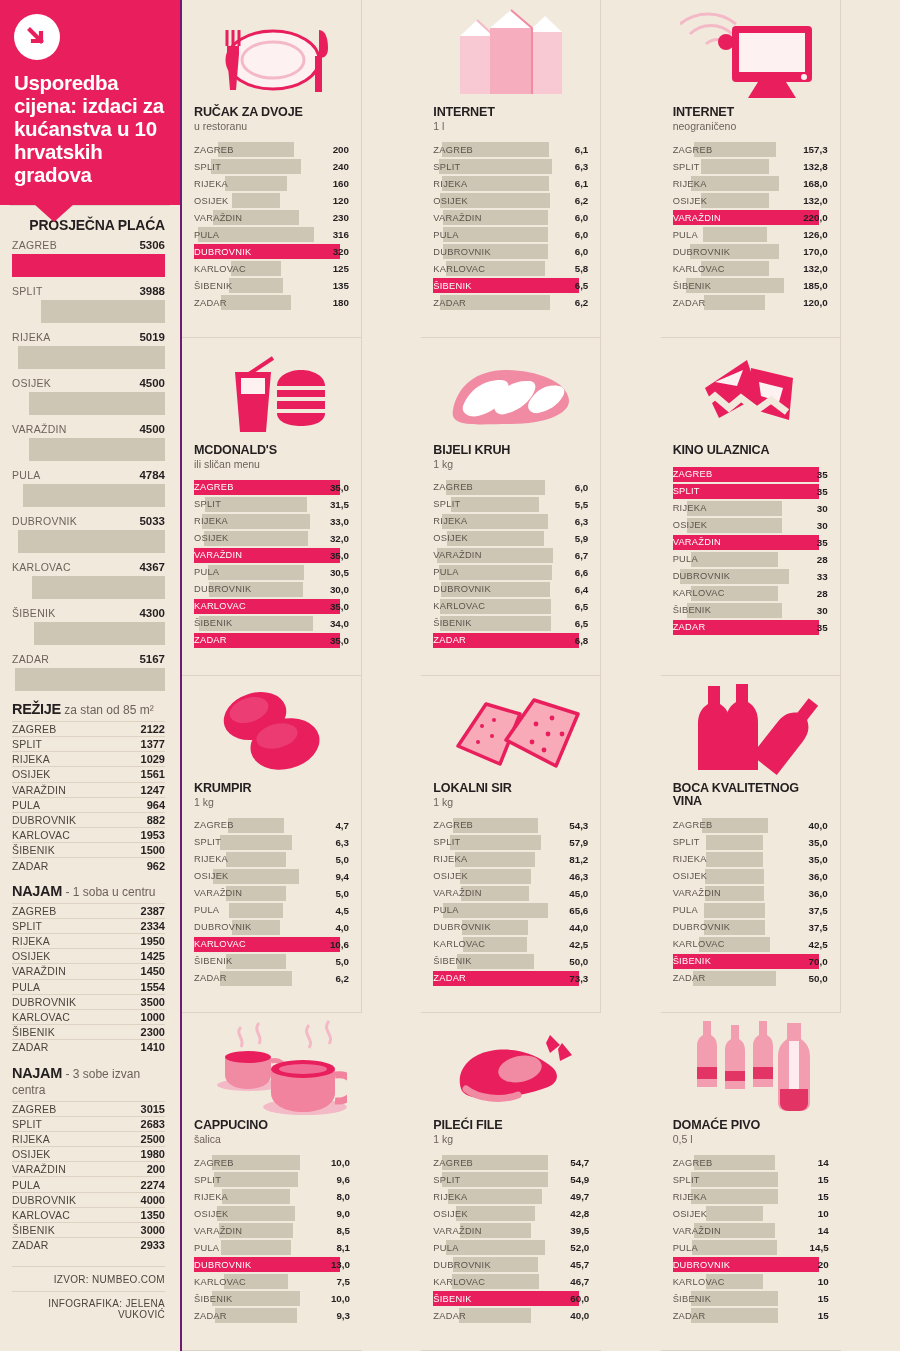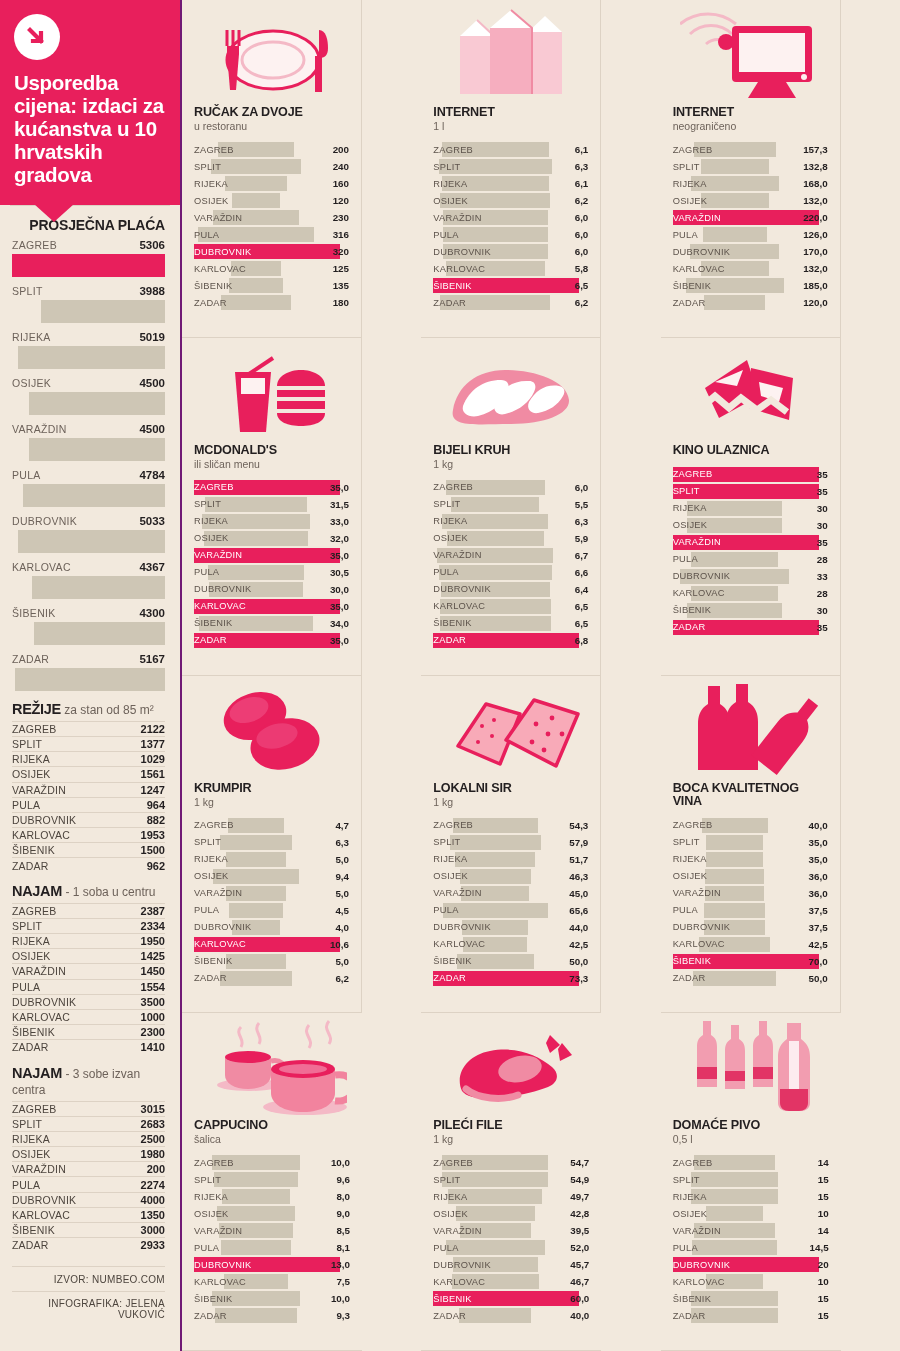--- a/index.html
+++ b/index.html
@@ -761,21 +761,21 @@
             <span class="r-val">54,3</span>
           </div>
           <div class="row">
             <div class="bar" style="left:16.57235853780672px;width:90.85528292438656px"></div>
             <span class="r-city">SPLIT</span>
             <span class="r-val">57,9</span>
           </div>
           <div class="row">
             <div class="bar" style="left:22.03655483224837px;width:79.92689033550326px"></div>
             <span class="r-city">RIJEKA</span>
-            <span class="r-val">51,7</span>
+            <span class="r-val">81,2</span>
           </div>
           <div class="row">
             <div class="bar" style="left:26.795693540310467px;width:70.40861291937907px"></div>
             <span class="r-city">OSIJEK</span>
             <span class="r-val">46,3</span>
           </div>
           <div class="row">
             <div class="bar" style="left:27.94141211817727px;width:68.11717576364546px"></div>
             <span class="r-city">VARAŽDIN</span>
             <span class="r-val">45,0</span>

